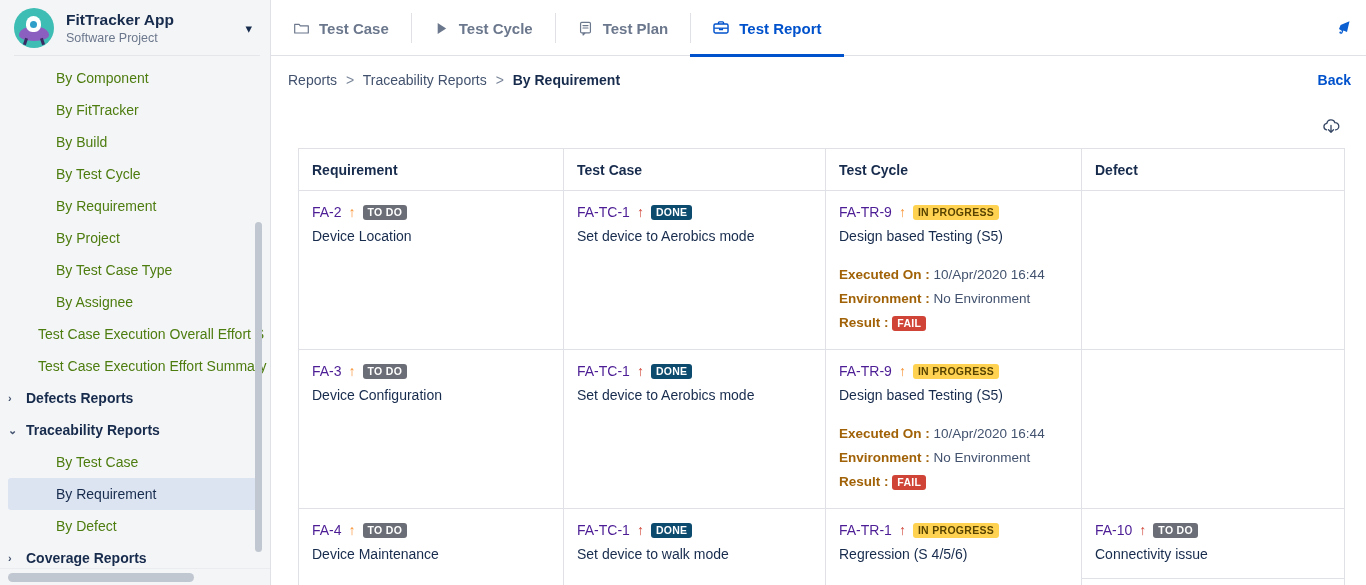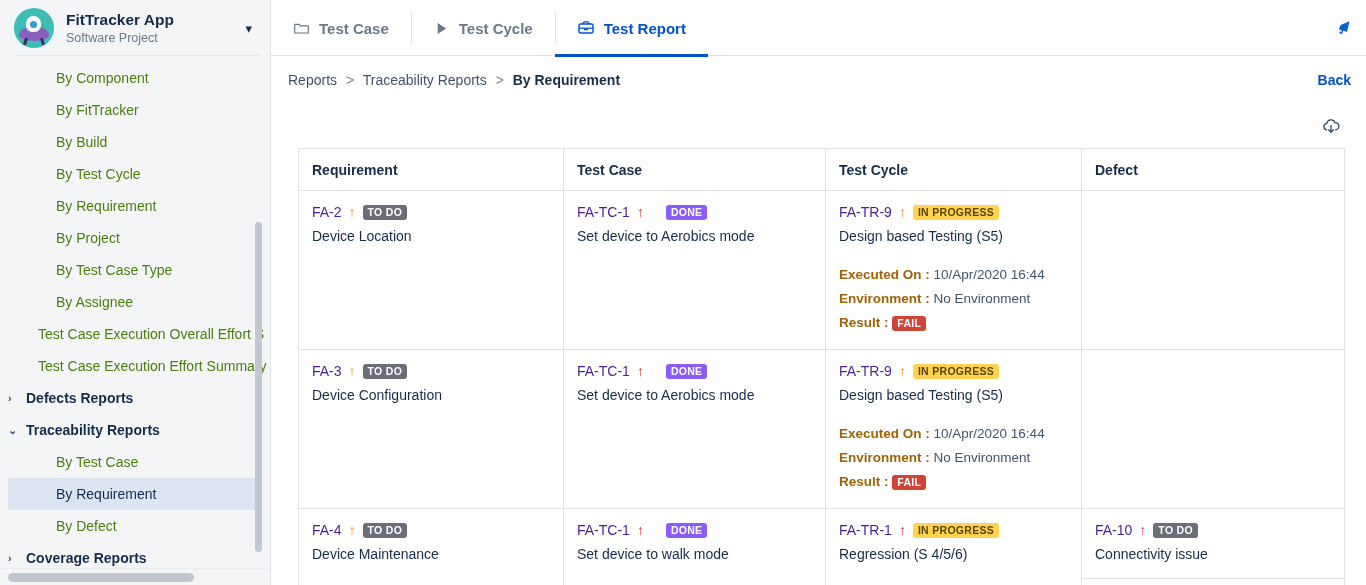--- a/index.html
+++ b/index.html
@@ -183,21 +183,21 @@
   .arrow { font-size: 14px; line-height: 14px; font-weight: bold; }
   .arrow.orange { color: #f79232; }
   .arrow.red { color: #d04437; }
   .lozenge {
     display: inline-block; border-radius: 3px;
     font-size: 10.5px; font-weight: bold; letter-spacing: 0.3px;
     padding: 2px 5px 2px 5px; line-height: 11px; color: #fff;
     text-transform: uppercase; white-space: nowrap;
   }
   .lz-todo { background: #6b6e76; }
-  .lz-done { background: #8b5cf6; margin-left: 15px; }
+  .lz-done { background: #0c4a6e; }
   .lz-prog { background: #ffd351; color: #594300; }
   .lz-fail { background: #d04437; }
   .summary {
     font-size: 14px; color: #172b4d; margin-top: 6px; line-height: 19px;
   }
   .meta { margin-top: 17px; }
   .meta .mrow { font-size: 13.5px; line-height: 24px; color: #42526e; }
   .meta .mlabel { font-weight: bold; color: #a16207; }
   .defect-block { padding-bottom: 2px; }
   .defect-block + .defect-block {
@@ -301,20 +301,30 @@
           </span>
           <span>Test Case</span>
         </div>
         <div class="tab">
           <span>
             <svg width="17" height="17" viewBox="0 0 20 20">
               <path d="M5.5 3.5 L15.5 10 L5.5 16.5 Z" fill="currentColor"></path>
             </svg>
           </span>
           <span>Test Cycle</span>
+        </div>
+        <div class="tab">
+          <span>
+            <svg width="17" height="17" viewBox="0 0 20 20">
+              <rect x="4.2" y="2.8" width="11.6" height="12.4" rx="1.4" fill="none" stroke="currentColor" stroke-width="1.4"></rect>
+              <path d="M7.2 15.2 L7.2 17.6 L9.6 15.2" fill="none" stroke="currentColor" stroke-width="1.4" stroke-linejoin="round"></path>
+              <path d="M7 6.6h6M7 9.4h6" stroke="currentColor" stroke-width="1.3" stroke-linecap="round"></path>
+            </svg>
+          </span>
+          <span>Test Plan</span>
         </div>
         <div class="tab active">
           <span>
             <svg width="18" height="18" viewBox="0 0 20 20">
               <rect x="2.2" y="5.6" width="15.6" height="10" rx="1.6" fill="none" stroke="currentColor" stroke-width="1.6"></rect>
               <path d="M7.2 5.6V4.2a1 1 0 0 1 1-1h3.6a1 1 0 0 1 1 1v1.4" fill="none" stroke="currentColor" stroke-width="1.6"></path>
               <path d="M2.4 10.2h15.2" stroke="currentColor" stroke-width="1.4"></path>
               <path d="M8.4 10.2v1.6h3.2v-1.6" fill="none" stroke="currentColor" stroke-width="1.4"></path>
             </svg>
           </span>

